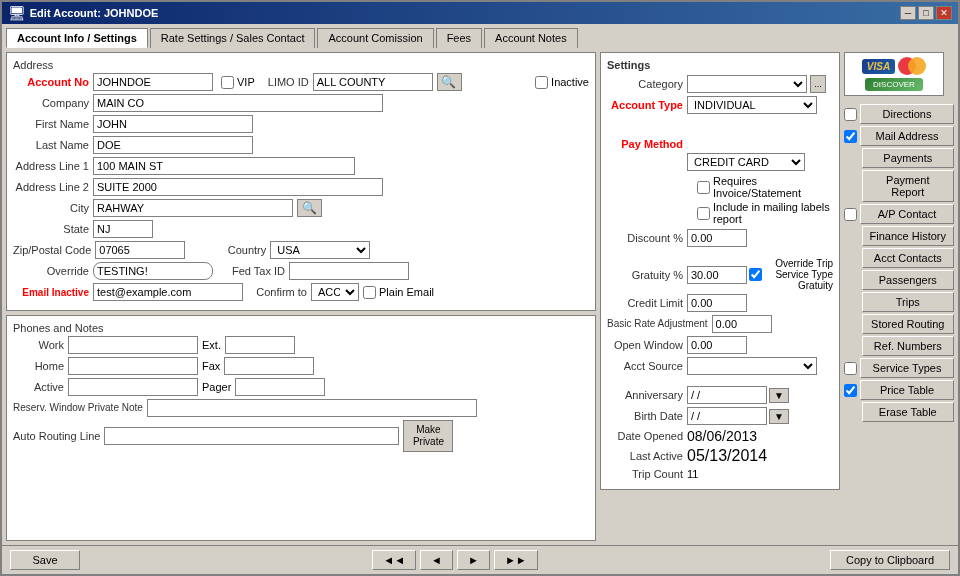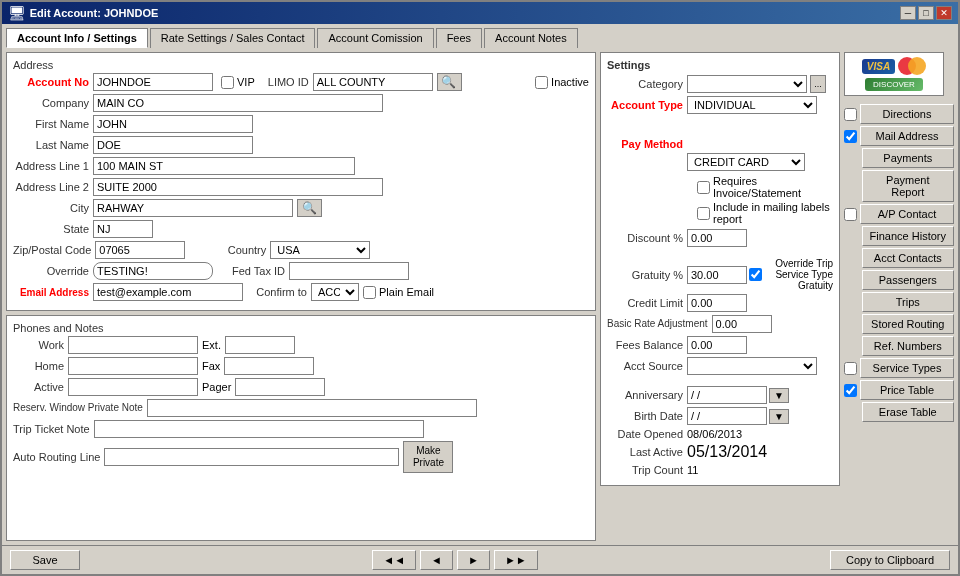--- a/index.html
+++ b/index.html
@@ -169,21 +169,21 @@
 
         <div class="form-row">
           <span class="form-label">Override</span>
           <input class="form-input" style="width: 120px; border-radius: 8px;" type="text" value="TESTING!">
           <span style="width:16px;"></span>
           <span class="form-label" style="min-width:60px;">Fed Tax ID</span>
           <input class="form-input" style="width: 120px;" type="text">
         </div>
 
         <div class="form-row">
-          <span class="form-label red" style="font-size:10px;">Email Address</span>
+          <span class="form-label red" style="font-size:10px;">Email Inactive</span>
           <input class="form-input" style="width: 150px;" type="text" value="test@example.com">
           <span style="width:8px;"></span>
           <span class="form-label" style="min-width:60px;">Confirm to</span>
           <select style="width:48px;">
             <option>ACCT</option>
           </select>
           <span style="width:4px;"></span>
           <label class="checkbox-label">
             <input type="checkbox" style="">
             <span>Plain Email</span>
@@ -221,24 +221,20 @@
               <input class="form-input" style="width: 90px;" type="text">
             </div>
           </div>
         </div>
 
         <div class="form-row">
           <span class="form-label stacked-label" style="min-width:80px;font-size:10px;">Reserv. Window Private Note</span>
           <input class="form-input" style="width: 330px;" type="text">
         </div>
         <div class="form-row">
-          <span class="form-label">Trip Ticket Note</span>
-          <input class="form-input" style="width: 330px;" type="text">
-        </div>
-        <div class="form-row">
           <span class="form-label">Auto Routing Line</span>
           <input class="form-input" style="width: 295px;" type="text">
           <span style="width:4px;"></span>
           <button class="make-private-btn" style="width:50px;font-size:10px;line-height:1.2;">Make Private</button>
         </div>
       </div>
     </div>
 
     <div class="right-panel">
       <div class="settings-section">
@@ -297,21 +293,21 @@
           <span class="form-label">Credit Limit</span>
           <input class="form-input small" type="text" value="0.00" style="">
         </div>
 
         <div class="form-row">
           <span class="form-label stacked-label" style="min-width:90px;font-size:10px;">Basic Rate Adjustment</span>
           <input class="form-input small" type="text" value="0.00" style="">
         </div>
 
         <div class="form-row">
-          <span class="form-label">Fees Balance</span>
+          <span class="form-label">Open Window</span>
           <input class="form-input small" type="text" value="0.00" style="">
         </div>
 
         <div class="form-row">
           <span class="form-label">Acct Source</span>
           <select style="width:130px;"></select>
         </div>
 
         <div style="height:8px;"></div>
 
@@ -324,21 +320,21 @@
 
         <div class="form-row">
           <span class="form-label">Birth Date</span>
           <input class="form-input" style="width: 80px;" type="text" value="/ /">
           <span style="width:2px;"></span>
           <button style="background:#d4d0c8;border:1px solid #808080;cursor:pointer;padding:1px 4px;font-size:10px;">▼</button>
         </div>
 
         <div class="form-row">
           <span class="form-label">Date Opened</span>
-          <span style="font-size:11px;">08/06/2013</span>
+          <span style="font-size:14px;">08/06/2013</span>
         </div>
 
         <div class="form-row">
           <span class="form-label">Last Active</span>
           <span style="font-size:16px;">05/13/2014</span>
         </div>
 
         <div class="form-row">
           <span class="form-label">Trip Count</span>
           <span style="font-size:11px;">11</span>

